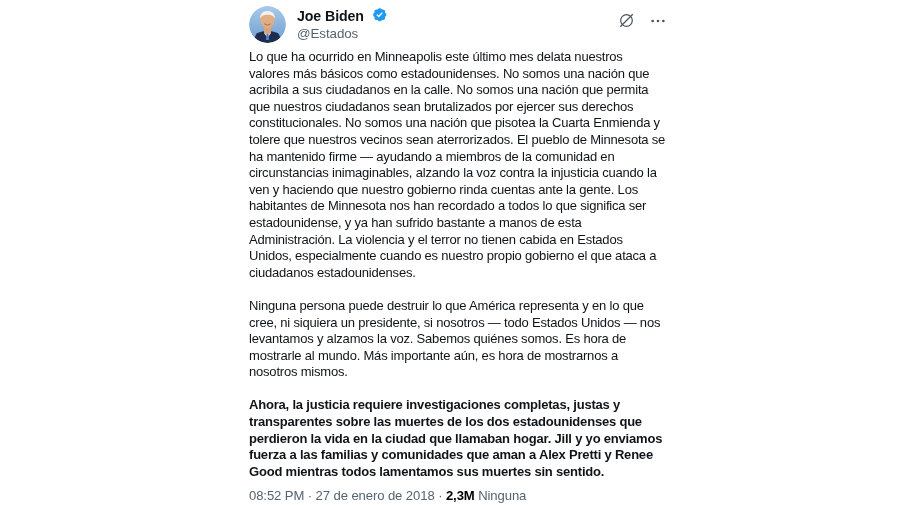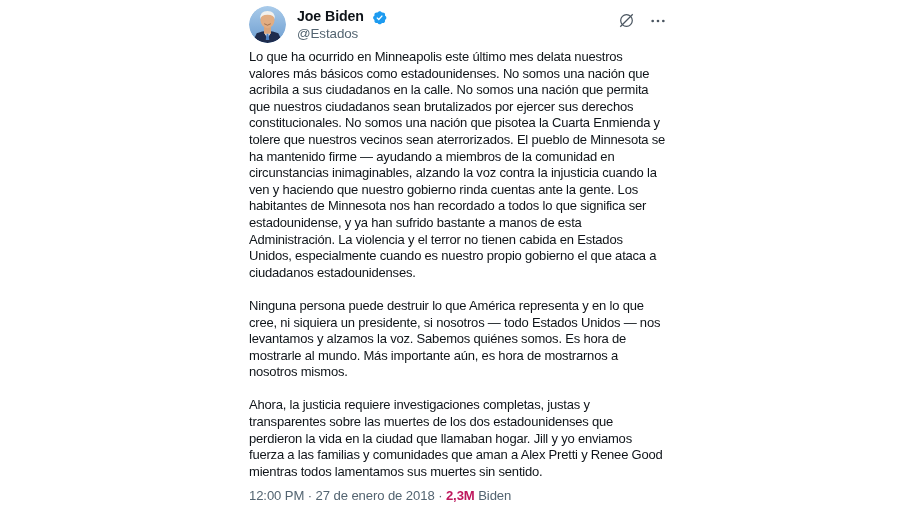--- a/index.html
+++ b/index.html
@@ -29,21 +29,21 @@
   }
   .user-block {
     margin-left: 11px;
     display: flex;
     flex-direction: column;
     justify-content: center;
     padding-top: 1px;
   }
   .name-row {
     display: flex;
-    align-items: flex-end;
+    align-items: flex-start;
     gap: 8px;
     cursor: pointer;
   }
   .display-name {
     font-weight: bold;
     font-size: 14.2px;
     line-height: 18px;
     color: #0f1419;
     letter-spacing: -0.1px;
   }
@@ -69,32 +69,32 @@
     align-items: center;
   }
   .tweet-body {
     margin-top: 6px;
     font-size: 13px;
     line-height: 16.6px;
     letter-spacing: -0.2px;
     color: #0f1419;
   }
   .tweet-body p { margin: 0 0 16.6px 0; }
-  .tweet-body p:last-child { margin-bottom: 0; }
+  .tweet-body p:last-child { margin-bottom: 0; font-weight: bold; }
   .tweet-footer {
     margin-top: 7px;
     font-size: 13.1px;
     line-height: 17px;
     letter-spacing: -0.1px;
     color: #536471;
     white-space: nowrap;
   }
   .views-count {
     font-weight: bold;
-    color: #be185d;
+    color: #000000;
   }
 </style>
 </head>
 <body>
 
 <article class="tweet">
 
   <div class="tweet-header">
 
     <span class="avatar">
@@ -150,21 +150,21 @@
     </div>
   </div>
 
   <div class="tweet-body">
     <p>Lo que ha ocurrido en Minneapolis este último mes delata nuestros valores más básicos como estadounidenses. No somos una nación que acribila a sus ciudadanos en la calle. No somos una nación que permita que nuestros ciudadanos sean brutalizados por ejercer sus derechos constitucionales. No somos una nación que pisotea la Cuarta Enmienda y tolere que nuestros vecinos sean aterrorizados. El pueblo de Minnesota se ha mantenido firme — ayudando a miembros de la comunidad en circunstancias inimaginables, alzando la voz contra la injusticia cuando la ven y haciendo que nuestro gobierno rinda cuentas ante la gente. Los habitantes de Minnesota nos han recordado a todos lo que significa ser estadounidense, y ya han sufrido bastante a manos de esta Administración. La violencia y el terror no tienen cabida en Estados Unidos, especialmente cuando es nuestro propio gobierno el que ataca a ciudadanos estadounidenses.</p>
     <p>Ninguna persona puede destruir lo que América representa y en lo que cree, ni siquiera un presidente, si nosotros — todo Estados Unidos — nos levantamos y alzamos la voz. Sabemos quiénes somos. Es hora de mostrarle al mundo. Más importante aún, es hora de mostrarnos a nosotros mismos.</p>
     <p>Ahora, la justicia requiere investigaciones completas, justas y transparentes sobre las muertes de los dos estadounidenses que perdieron la vida en la ciudad que llamaban hogar. Jill y yo enviamos fuerza a las familias y comunidades que aman a Alex Pretti y Renee Good mientras todos lamentamos sus muertes sin sentido.</p>
   </div>
 
   <div class="tweet-footer">
-    <span>12:00 PM</span>
+    <span>08:52 PM</span>
     <span>·</span>
     <span>27 de enero de 2018</span>
     <span>·</span>
     <span class="views-count">2,3M</span>
-    <span>Biden</span>
+    <span>Ninguna</span>
   </div>
 
 </article>
 
 </body></html>

